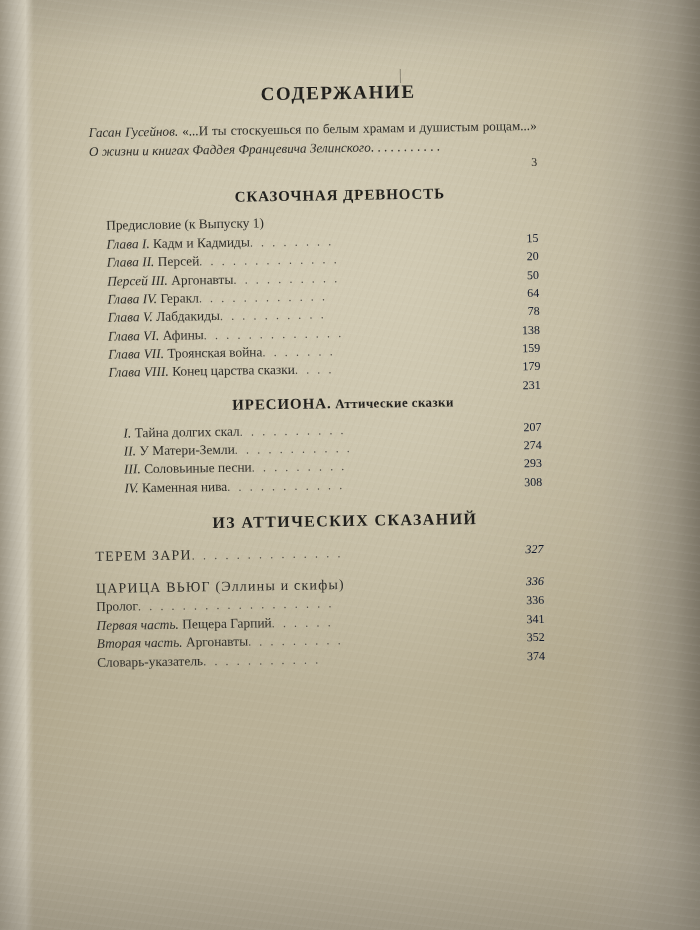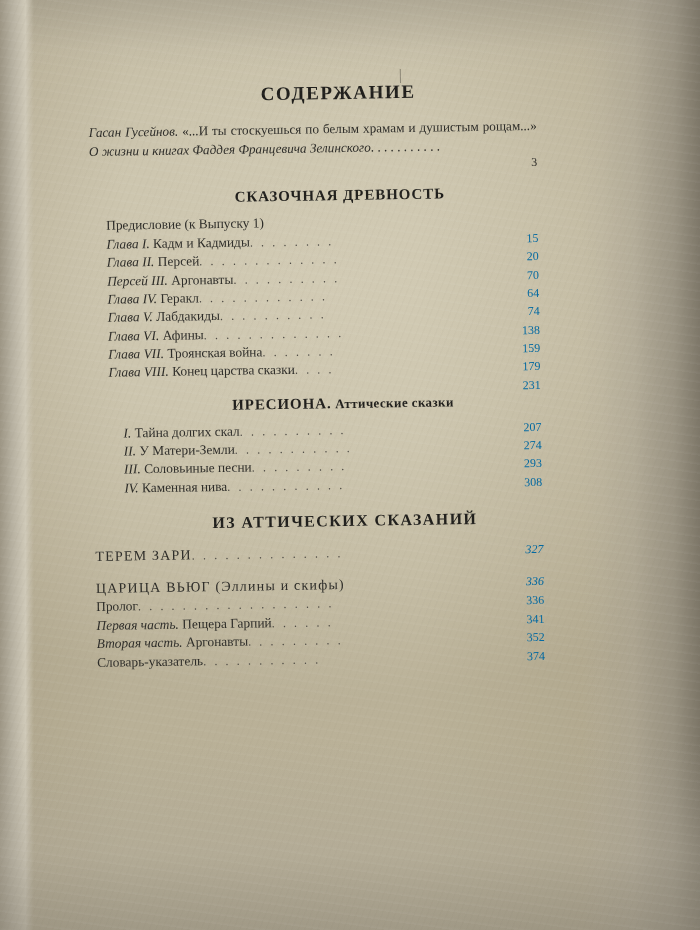--- a/index.html
+++ b/index.html
@@ -136,21 +136,21 @@
     display: inline;
     letter-spacing: 2.6px;
     color: #4b4842;
     font-size: 12px;
   }
   .entry .pg {
     position: absolute;
     right: 0;
     top: 1px;
     font-size: 12px;
-    color: #0369a1;
+    color: #0f172a;
   }
   .entry.ind1 { padding-left: 16px; }
   .entry.ind2 { padding-left: 30px; }
   .entry.sp   { margin-top: 10px; }
   .entry.sp2  { margin-top: 13px; }
   .entry.wide { font-size: 14px; letter-spacing: 1.2px; }
   .entry.wide .pg { font-size: 12px; letter-spacing: 0; font-style: italic; }
 
   .list { width: 448px; position: relative; }
 
@@ -190,27 +190,27 @@
       <div class="entry ind1">
         <span class="it"></span><span class="lbl">Предисловие (к Выпуску 1)</span><span class="dots"></span><span class="pg"></span>
       </div>
       <div class="entry ind1">
         <span class="it">Глава I.</span><span class="lbl"> Кадм и Кадмиды</span><span class="dots">. . . . . . . .</span><span class="pg">15</span>
       </div>
       <div class="entry ind1">
         <span class="it">Глава II.</span><span class="lbl"> Персей</span><span class="dots">. . . . . . . . . . . . .</span><span class="pg">20</span>
       </div>
       <div class="entry ind1">
-        <span class="it">Персей III.</span><span class="lbl"> Аргонавты</span><span class="dots">. . . . . . . . . .</span><span class="pg">70</span>
+        <span class="it">Персей III.</span><span class="lbl"> Аргонавты</span><span class="dots">. . . . . . . . . .</span><span class="pg">50</span>
       </div>
       <div class="entry ind1">
         <span class="it">Глава IV.</span><span class="lbl"> Геракл</span><span class="dots">. . . . . . . . . . . .</span><span class="pg">64</span>
       </div>
       <div class="entry ind1">
-        <span class="it">Глава V.</span><span class="lbl"> Лабдакиды</span><span class="dots">. . . . . . . . . .</span><span class="pg">74</span>
+        <span class="it">Глава V.</span><span class="lbl"> Лабдакиды</span><span class="dots">. . . . . . . . . .</span><span class="pg">78</span>
       </div>
       <div class="entry ind1">
         <span class="it">Глава VI.</span><span class="lbl"> Афины</span><span class="dots">. . . . . . . . . . . . .</span><span class="pg">138</span>
       </div>
       <div class="entry ind1">
         <span class="it">Глава VII.</span><span class="lbl"> Троянская война</span><span class="dots">. . . . . . .</span><span class="pg">159</span>
       </div>
       <div class="entry ind1">
         <span class="it">Глава VIII.</span><span class="lbl"> Конец царства сказки</span><span class="dots">. . . .</span><span class="pg">179</span>
       </div>

